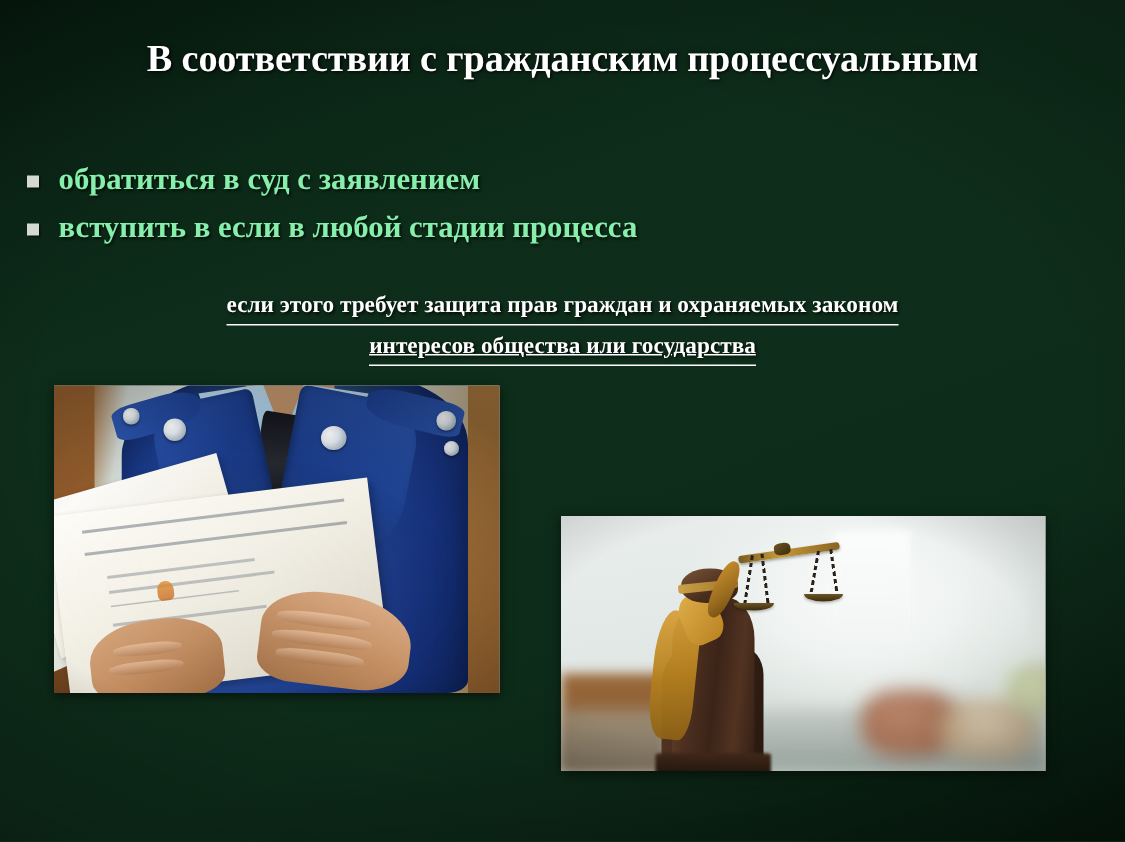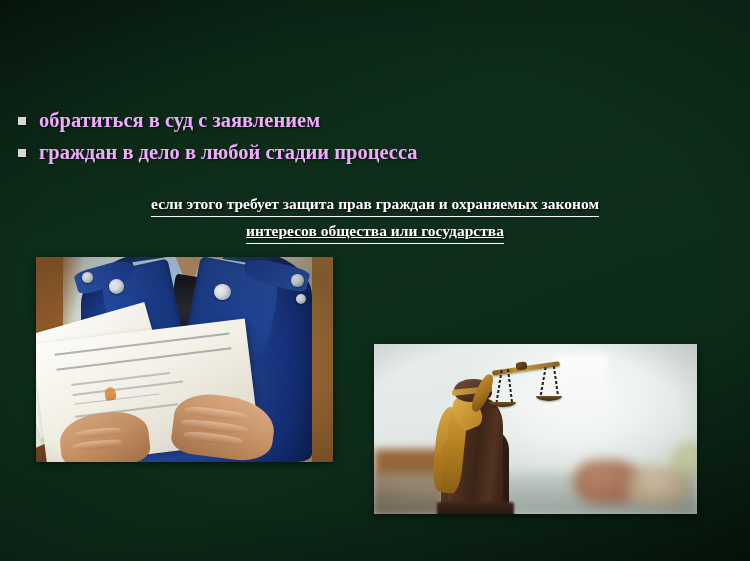--- a/index.html
+++ b/index.html
@@ -68,21 +68,21 @@
     margin-bottom:6px;
   }
   .bullet-mark{
     flex:0 0 auto;
     width:8px;height:8px;
     background:#d4d9d2;
     margin-top:10px;
     box-shadow:1px 1px 1px rgba(0,0,0,0.6);
   }
   .bullet-text{
-    color:#f0abfc;
+    color:#86efac;
     font-family:"Liberation Serif", serif;
     font-weight:700;
     font-size:20.5px;
     line-height:26px;
     text-shadow:1px 1px 2px rgba(0,0,0,0.7);
     white-space:nowrap;
     text-align:right;
   }
 
   .note{
@@ -431,30 +431,31 @@
 
       <div class="pr-base"></div>
     </div>
 
     <div class="pr-vign"></div>
   </div>
 
   <div class="text-layer">
 
     <div class="title">
+      <span class="line">В соответствии с гражданским процессуальным</span>
     </div>
 
     <div class="bullets">
       <div class="bullet-row">
         <span class="bullet-mark"></span>
         <span class="bullet-text">обратиться в суд с заявлением</span>
       </div>
       <div class="bullet-row">
         <span class="bullet-mark"></span>
-        <span class="bullet-text">граждан в дело в любой стадии процесса</span>
+        <span class="bullet-text">вступить в если в любой стадии процесса</span>
       </div>
     </div>
 
     <div class="note">
       <span class="nline">если этого требует защита прав граждан и охраняемых законом</span><br>
       <span class="nline nline2">интересов общества или государства</span>
     </div>
 
   </div>
 </div>

